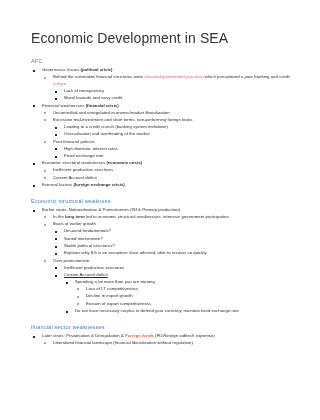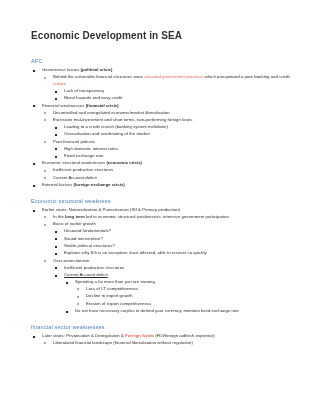--- a/index.html
+++ b/index.html
@@ -22,22 +22,22 @@
     height: 420px;
     background: #ffffff;
     padding: 0;
     box-sizing: border-box;
   }
 
   .page-title {
     position: absolute;
     left: 31px;
     top: 30px;
-    font-size: 10px;
-    font-weight: 700;
+    font-size: 14px;
+    font-weight: 400;
     letter-spacing: 0.1px;
     color: #333333;
     white-space: nowrap;
   }
 
   .body {
     position: absolute;
     left: 31px;
     top: 58px;
     width: 262px;

